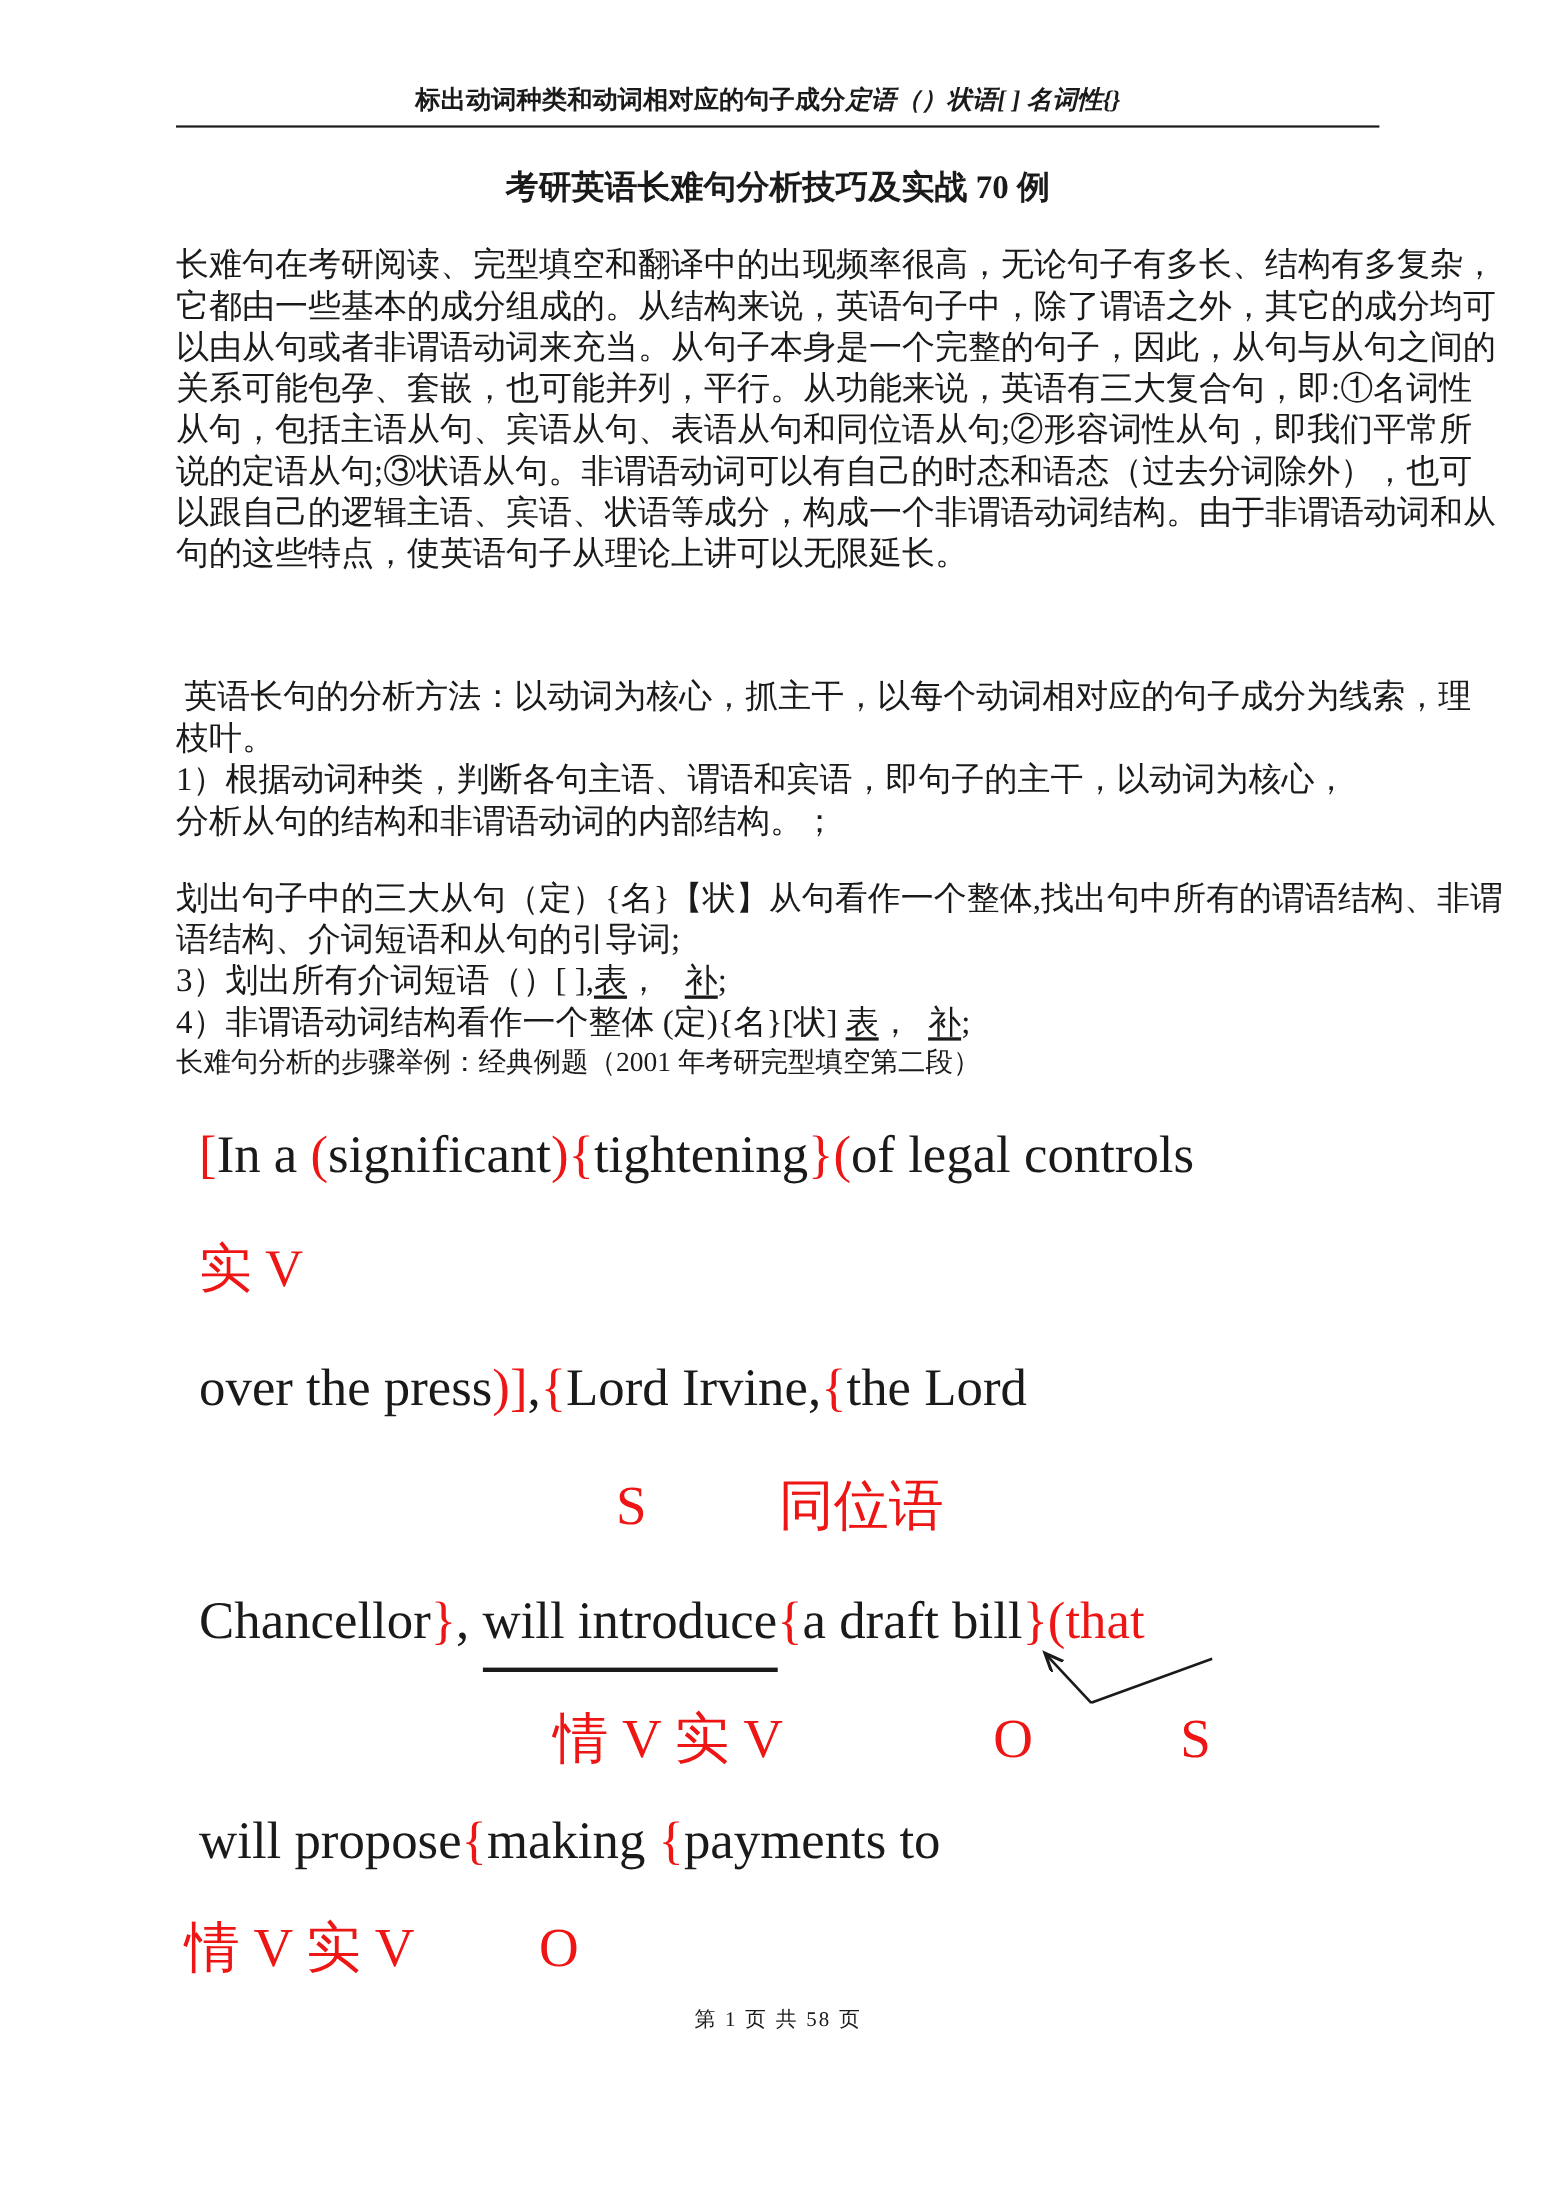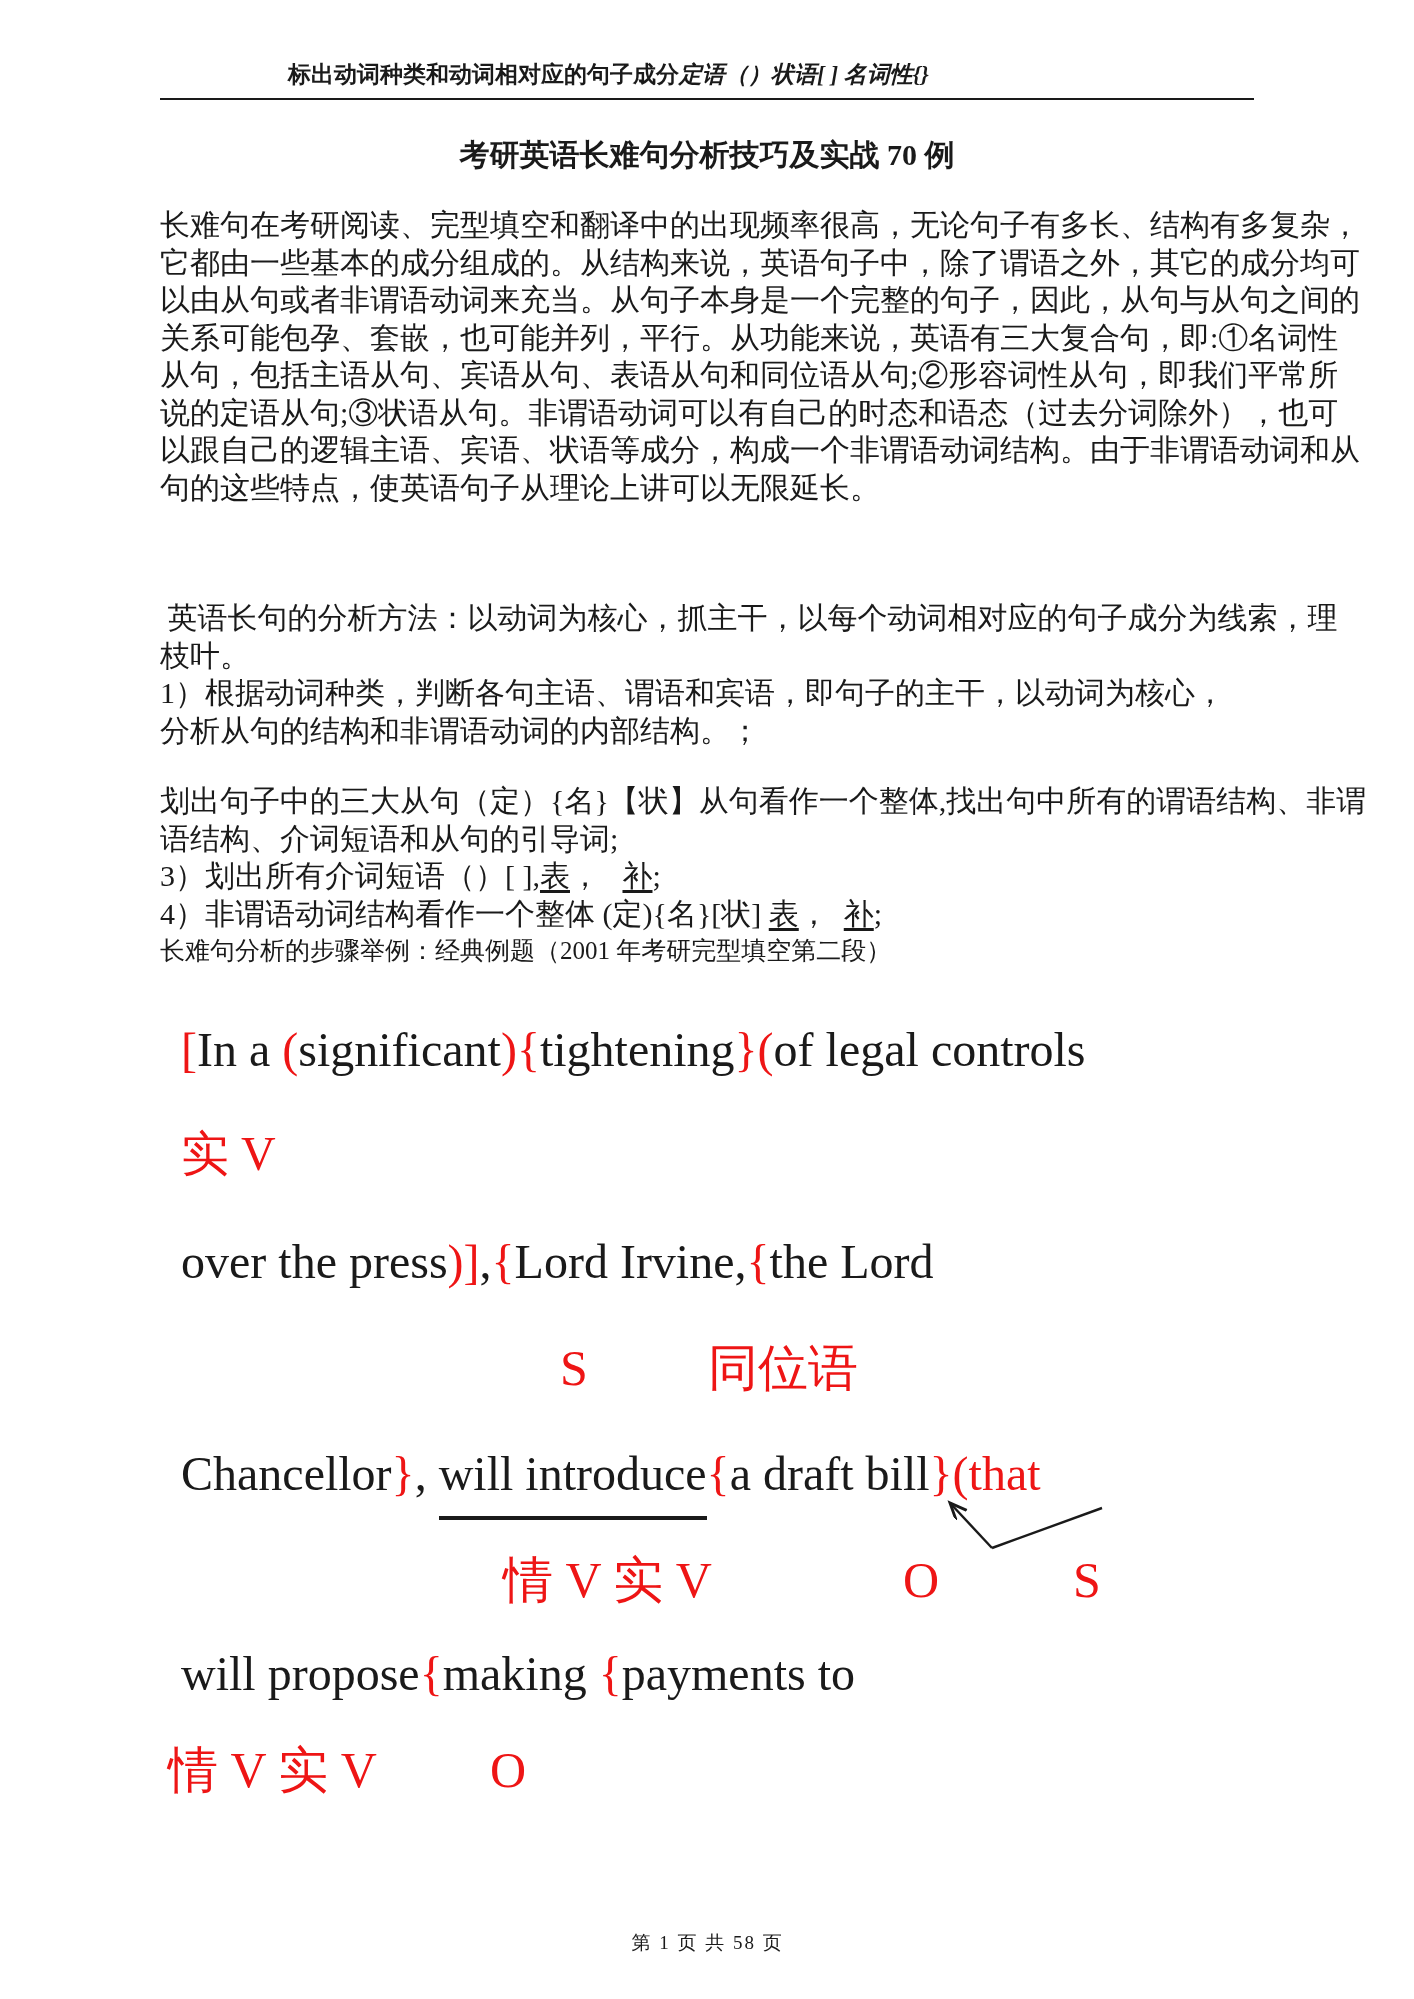--- a/index.html
+++ b/index.html
@@ -4,22 +4,22 @@
 <style>
   :root { --red:#ee1515; --ink:#1a1a1a; }
   * { margin:0; padding:0; box-sizing:border-box; }
   html,body { background:#ffffff; }
   body {
     width:1414px; height:1999px; position:relative; overflow:hidden;
     font-family:"Liberation Serif","DejaVu Serif",serif; color:var(--ink);
   }
   .content { margin:0 160px; }
   .header {
-    display:flex; justify-content:flex-start;
-    padding:60px 0 8px 0; border-bottom:2px solid var(--ink);
+    display:flex; justify-content:center;
+    padding:76px 0 8px 0; border-bottom:2px solid var(--ink);
     font-weight:bold; font-size:23px; line-height:30px; white-space:pre;
   }
   .header .left  { margin-left:128px; }
   .header .right { margin-right:146px;font-style:italic; }
   .title { margin-top:34px; text-align:center; font-weight:bold; font-size:30px; line-height:42px; }
   .para { font-size:30px; line-height:37.5px; }
   .tline { white-space:pre; }
   .p-intro  { margin-top:30px; }
   .p-method { margin-top:93px; }
   .p-steps  { margin-top:33px; }
@@ -42,21 +42,21 @@
   #rowD { top:1338px; }
   #rowE { top:1444px; }
   #rowF { top:1550px; }
   #rowG { top:1644px; }
   #rowH { top:1740px; }
   #rowD .pos1 { left:400px; }  #rowD .pos2 { left:548px; }
   #rowF .pos1 { left:343px; }  #rowF .pos2 { left:743px; }  #rowF .pos3 { left:913px; }
   #rowH .pos1 { left:8px; }    #rowH .pos2 { left:330px; }
   .arrow { position:absolute; left:935px; top:1494px; }
   .footer {
-    position:absolute; top:1930px; left:160px; width:1095px;
+    position:absolute; top:1824px; left:160px; width:1095px;
     text-align:center; font-size:19px; line-height:26px; letter-spacing:2px;
   }
 </style>
 </head>
 <body>
 
 <div class="content">
 
   <div class="header">
     <span class="left">标出动词种类和动词相对应的句子成分</span>

